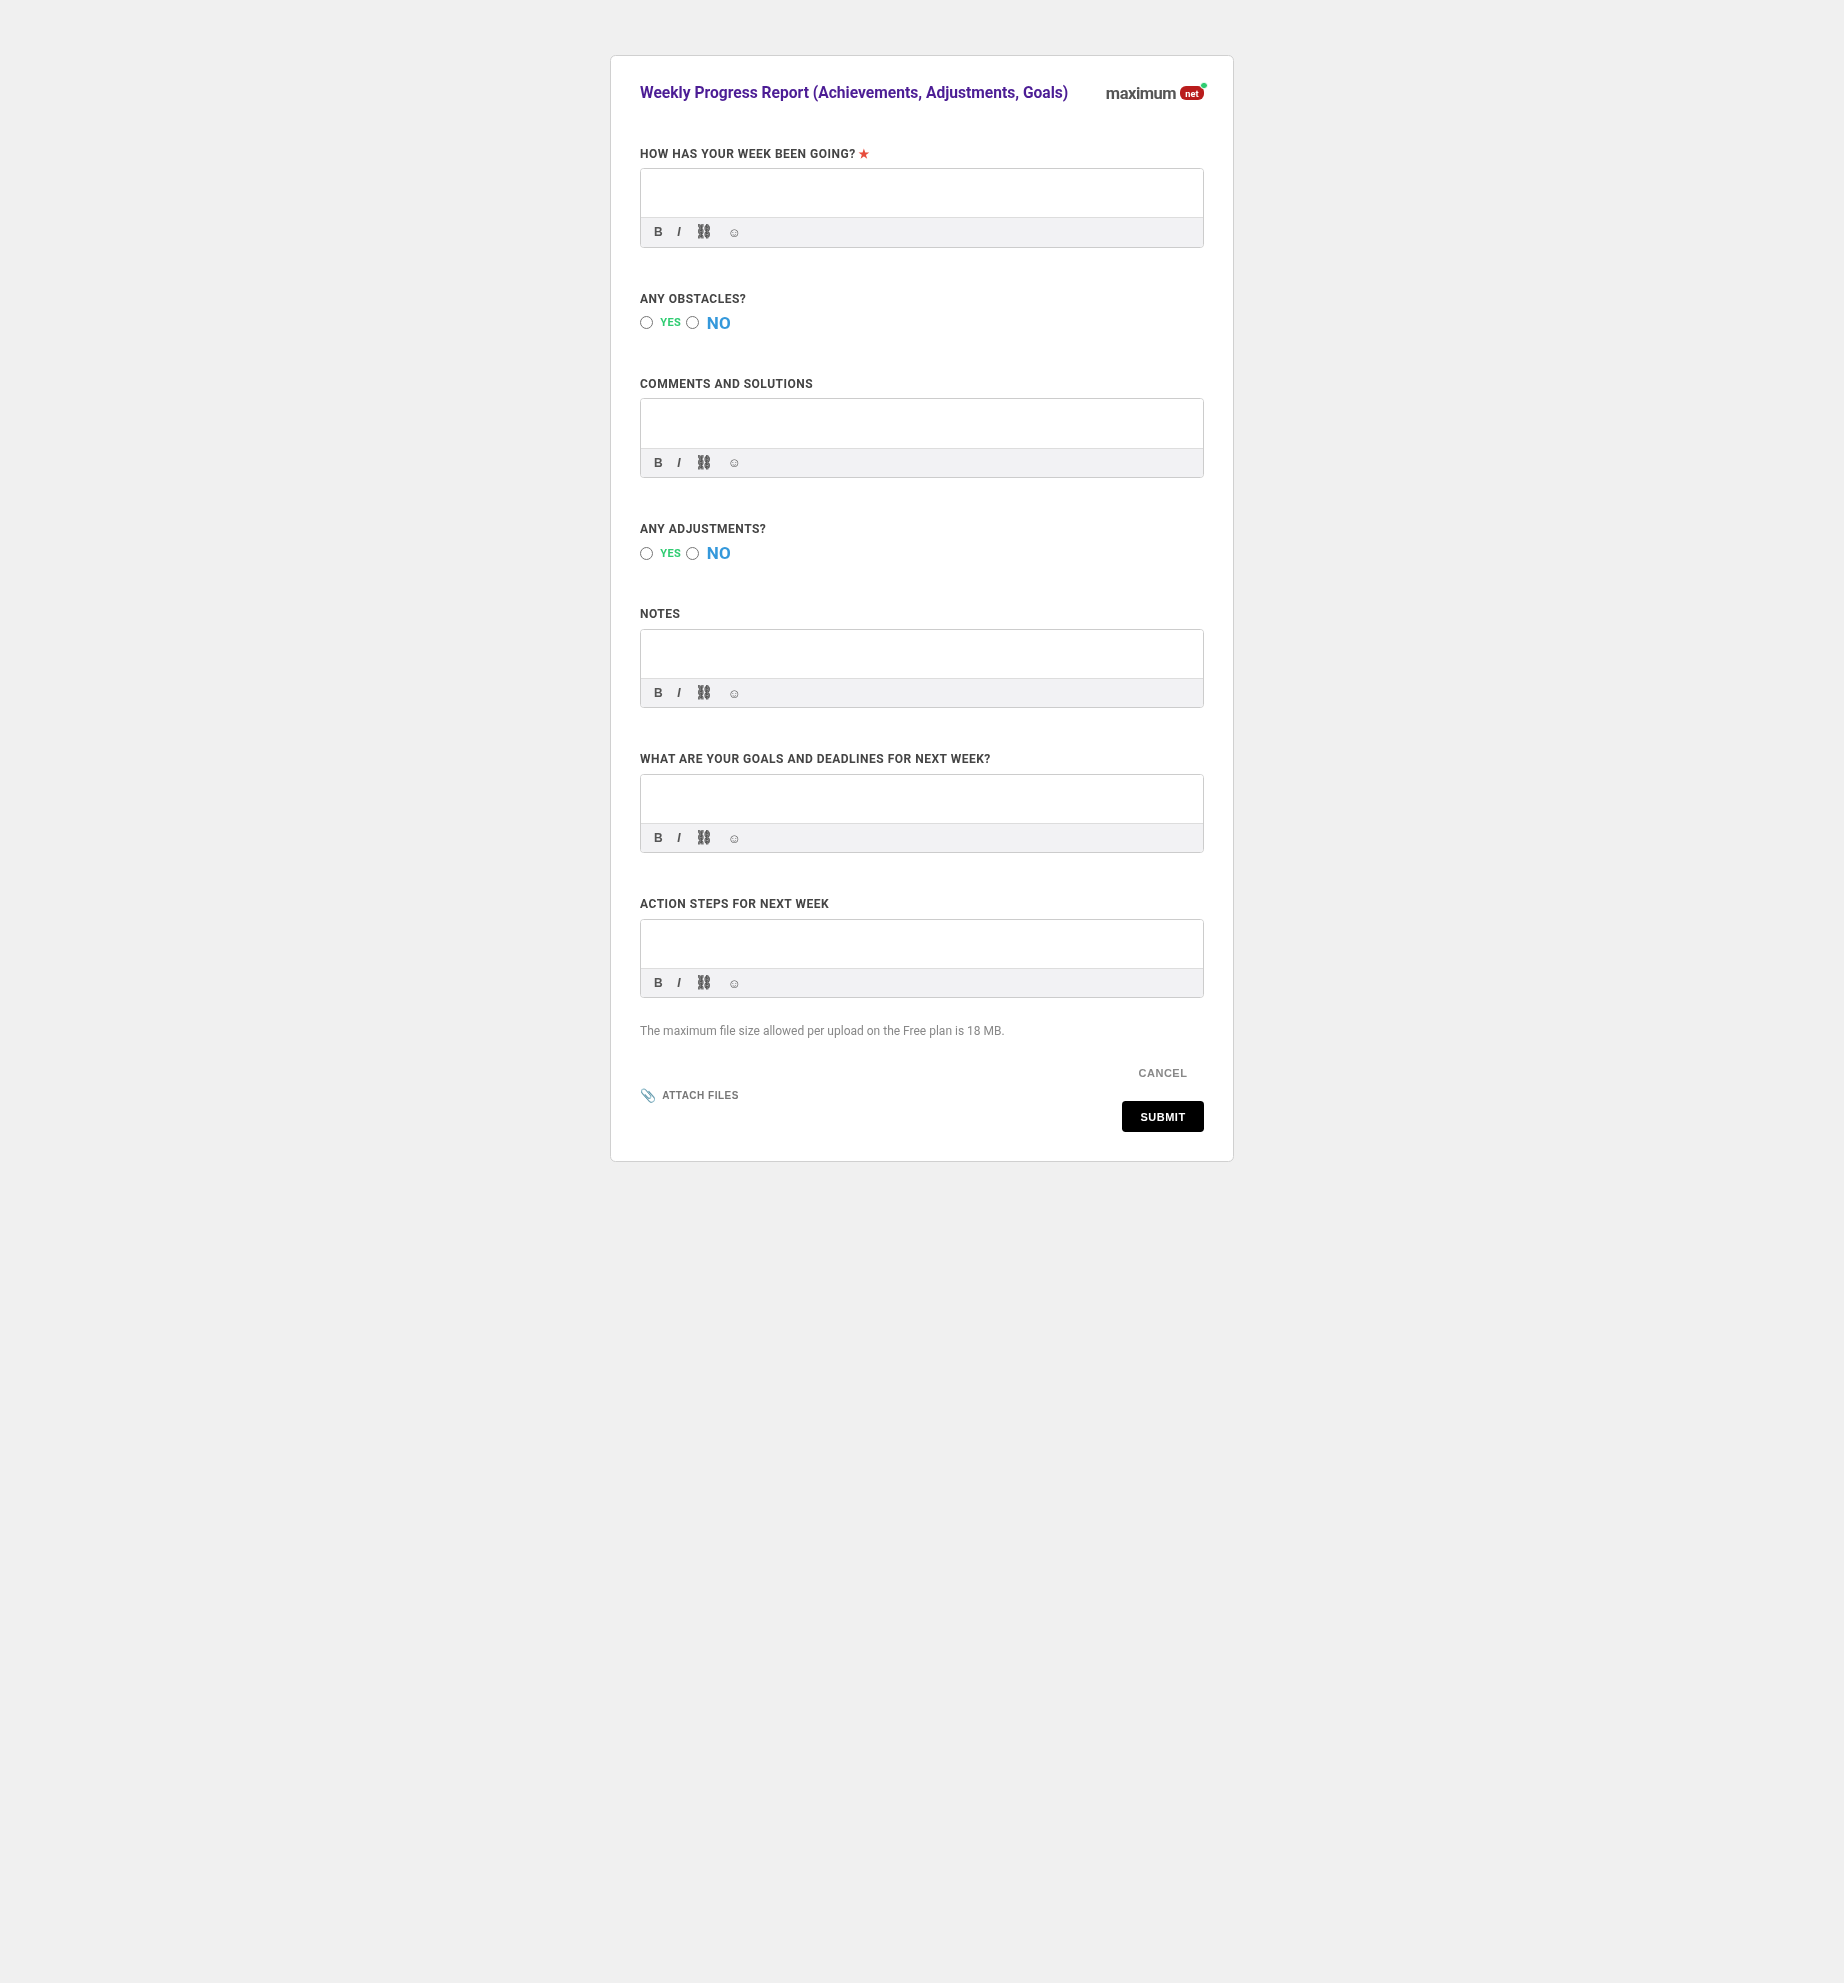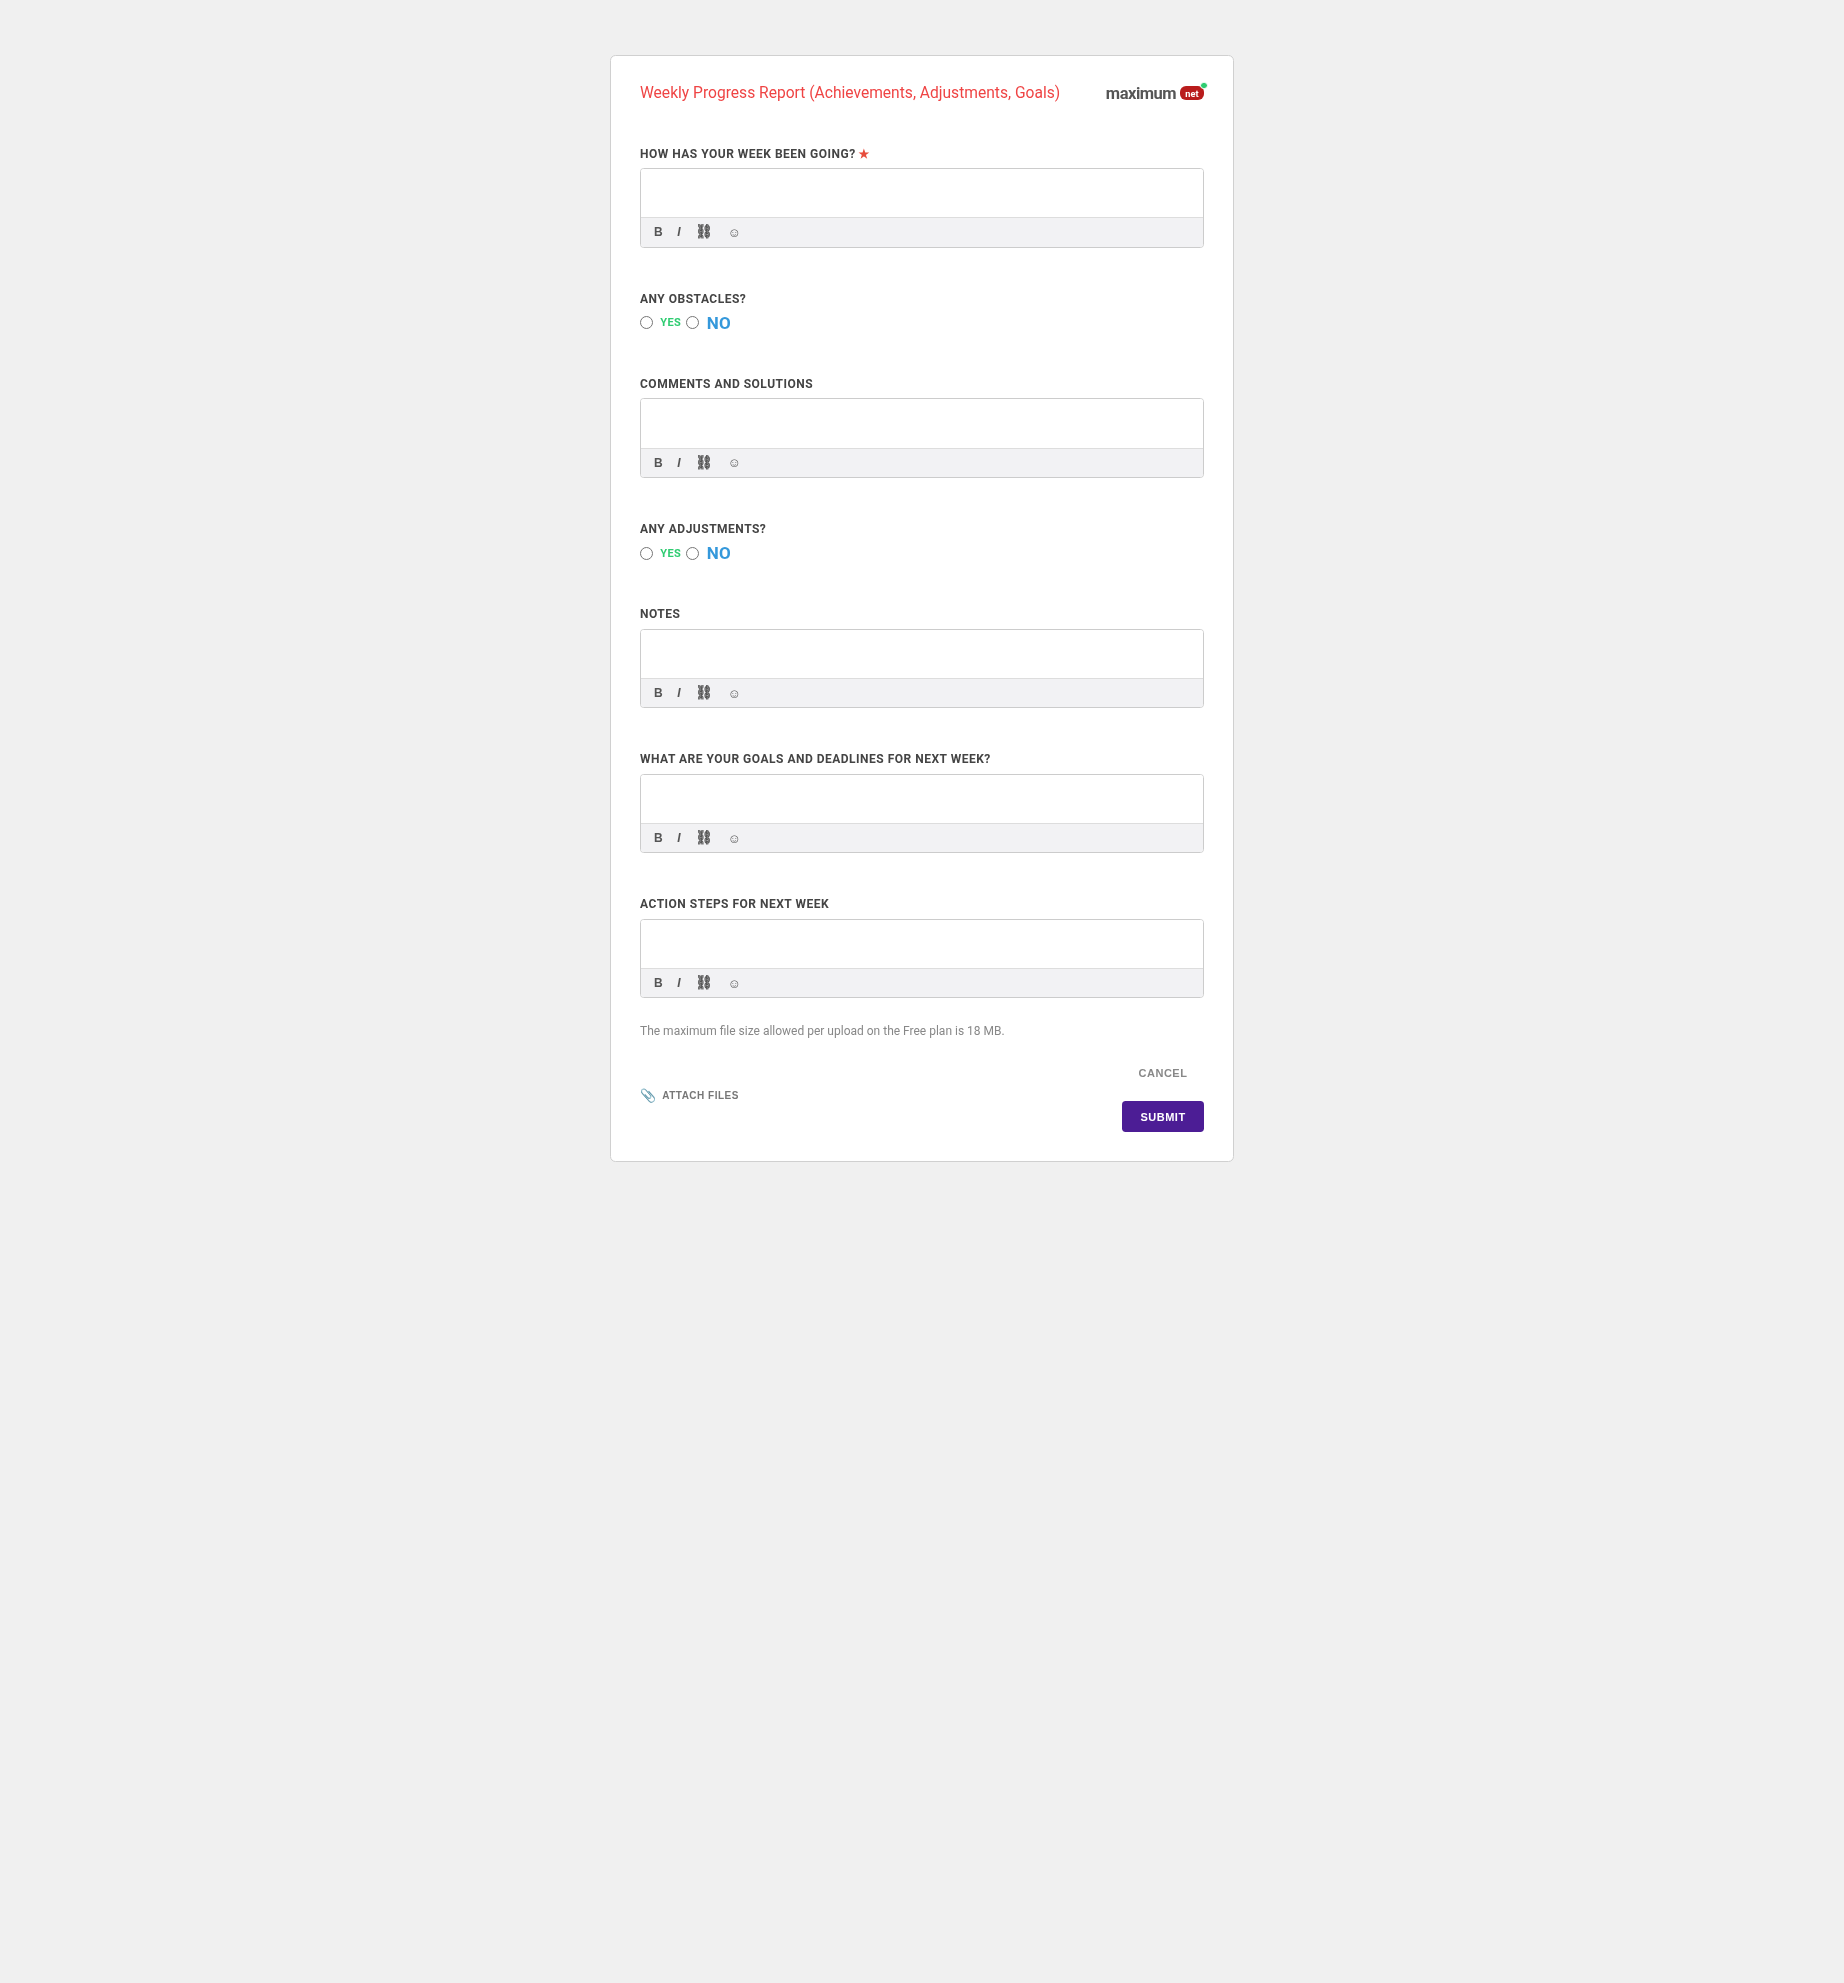--- a/index.html
+++ b/index.html
@@ -29,22 +29,22 @@
 
     .form-header {
       display: flex;
       align-items: center;
       justify-content: space-between;
       margin-bottom: 16.5px;
     }
 
     .form-title {
       font-size: 15.6px;
-      font-weight: 400;
-      color: #ef4444;
+      font-weight: 700;
+      color: #4c1d95;
       letter-spacing: 0;
     }
 
     .logo-area {
       display: flex;
       align-items: center;
       gap: 3.7px;
     }
 
     .logo-status {
@@ -233,21 +233,21 @@
       cursor: pointer;
       font-size: 11px;
       font-weight: 700;
       color: #888;
       letter-spacing: 0.5px;
       text-transform: uppercase;
       padding: 7.3px 11px;
     }
 
     .submit-btn {
-      background: #4c1d95;
+      background: #000000;
       color: #ffffff;
       border: none;
       cursor: pointer;
       font-size: 11px;
       font-weight: 700;
       letter-spacing: 0.5px;
       text-transform: uppercase;
       padding: 9.2px 18.4px;
       border-radius: 3.7px;
     }

